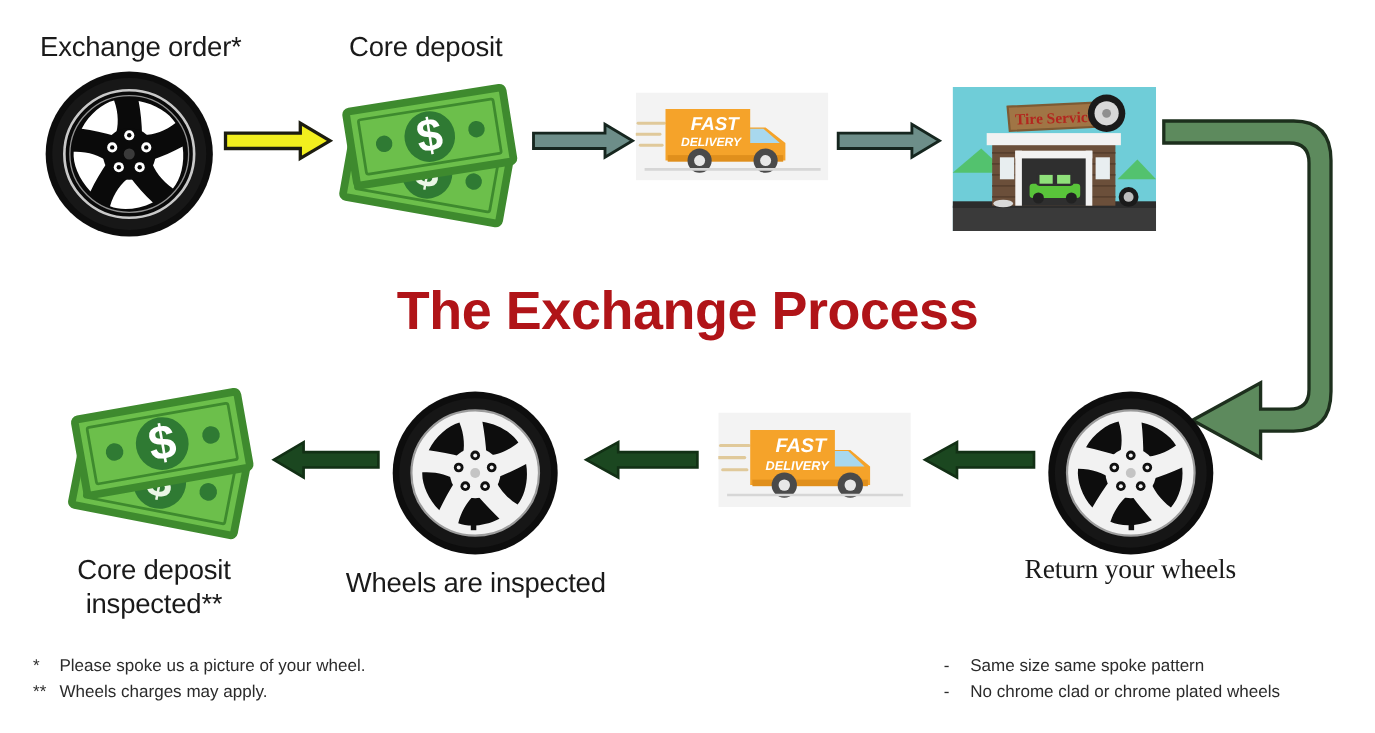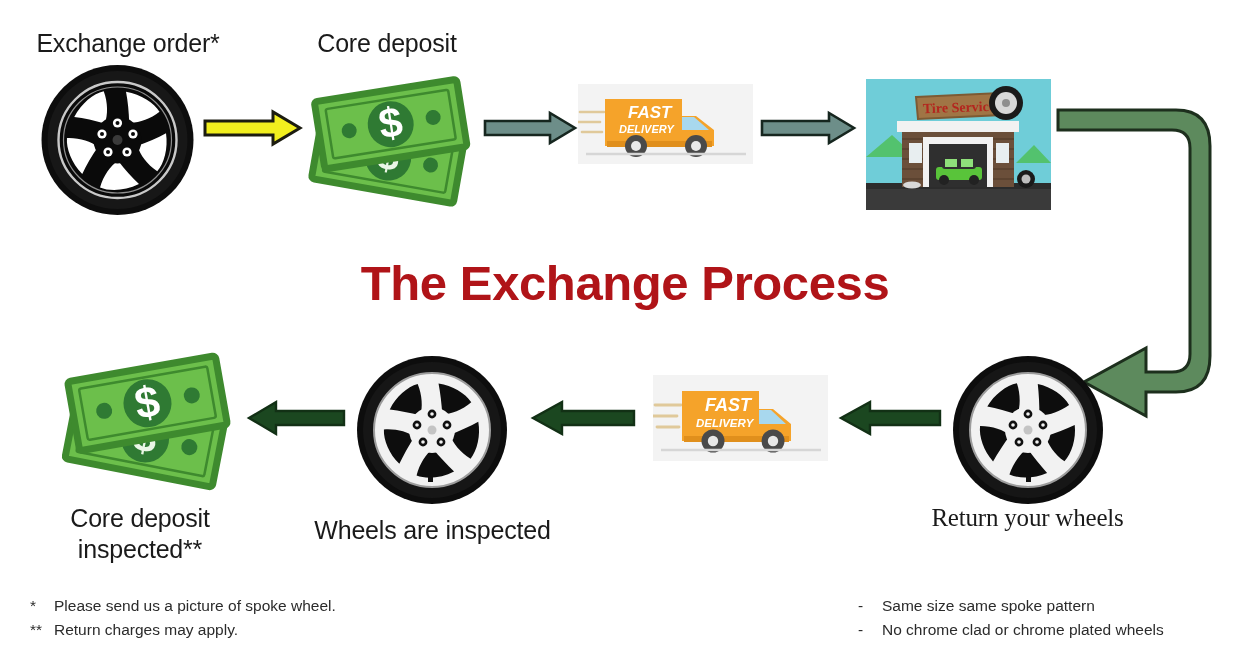--- a/index.html
+++ b/index.html
@@ -352,25 +352,25 @@
   <div class="lbl wrap" style="left:30px; top:503px; width:220px;">
     <span>Core deposit</span><br>
     <span>inspected**</span>
   </div>
   <div class="lbl" style="left:300px; top:503px; width:265px;margin-top:12px;">Wheels are inspected</div>
   <div class="lbl" style="left:900px; top:503px; width:255px;font-family:Liberation Serif, serif;">Return your wheels</div>
 
   <div class="note" style="left:30px; top:594px;">
     <div class="row">
       <span class="mk">*</span>
-      <span>Please send us a picture of spoke wheel.</span>
+      <span>Please spoke us a picture of your wheel.</span>
     </div>
     <div class="row">
       <span class="mk">**</span>
-      <span>Return charges may apply.</span>
+      <span>Wheels charges may apply.</span>
     </div>
   </div>
 
   <div class="note" style="left:858px; top:594px;">
     <div class="row">
       <span class="mk">-</span>
       <span>Same size same spoke pattern</span>
     </div>
     <div class="row">
       <span class="mk">-</span>

